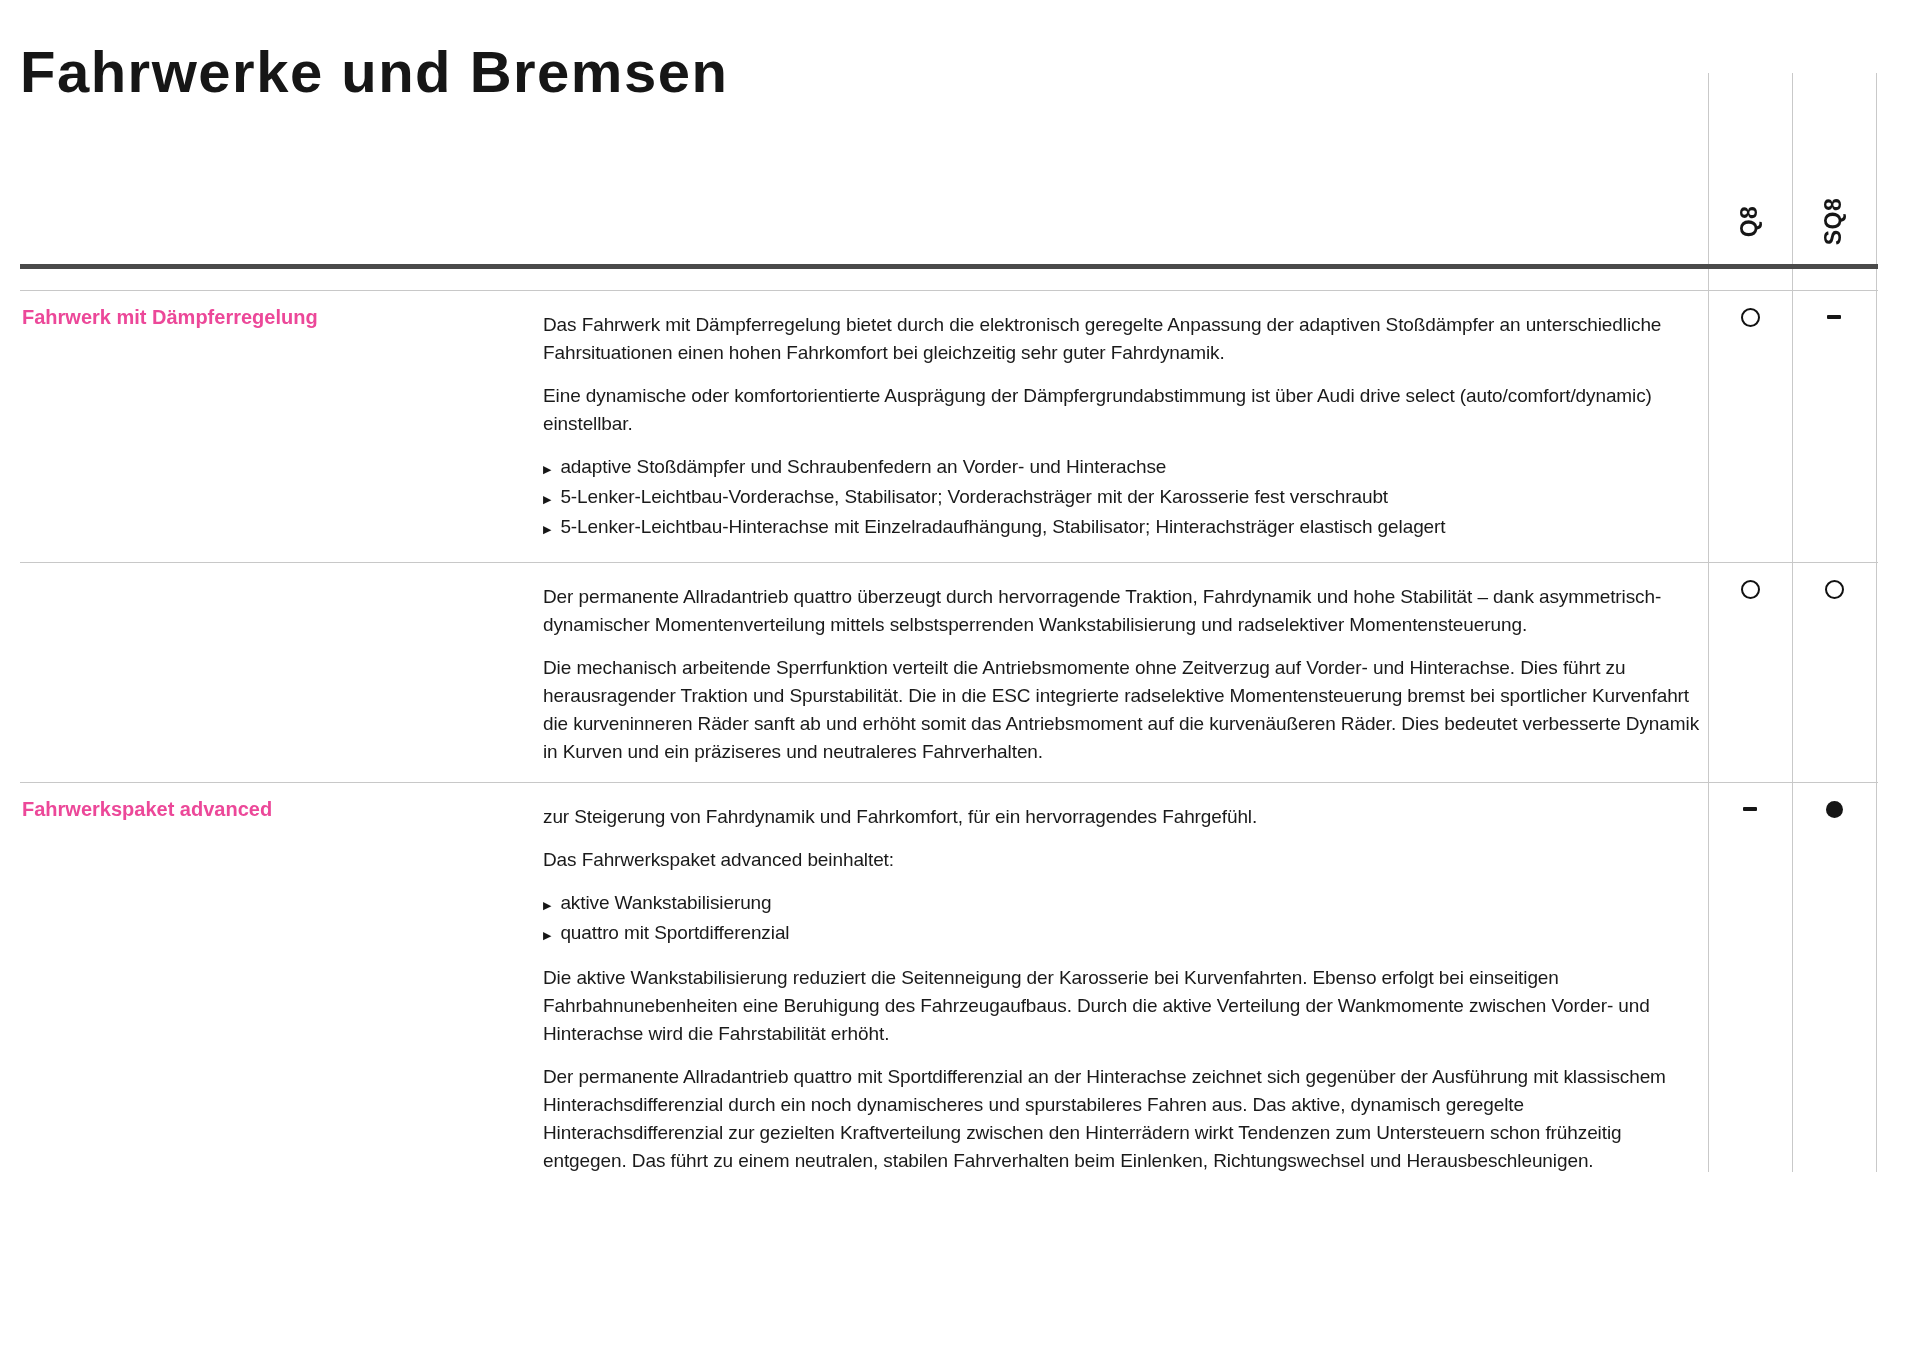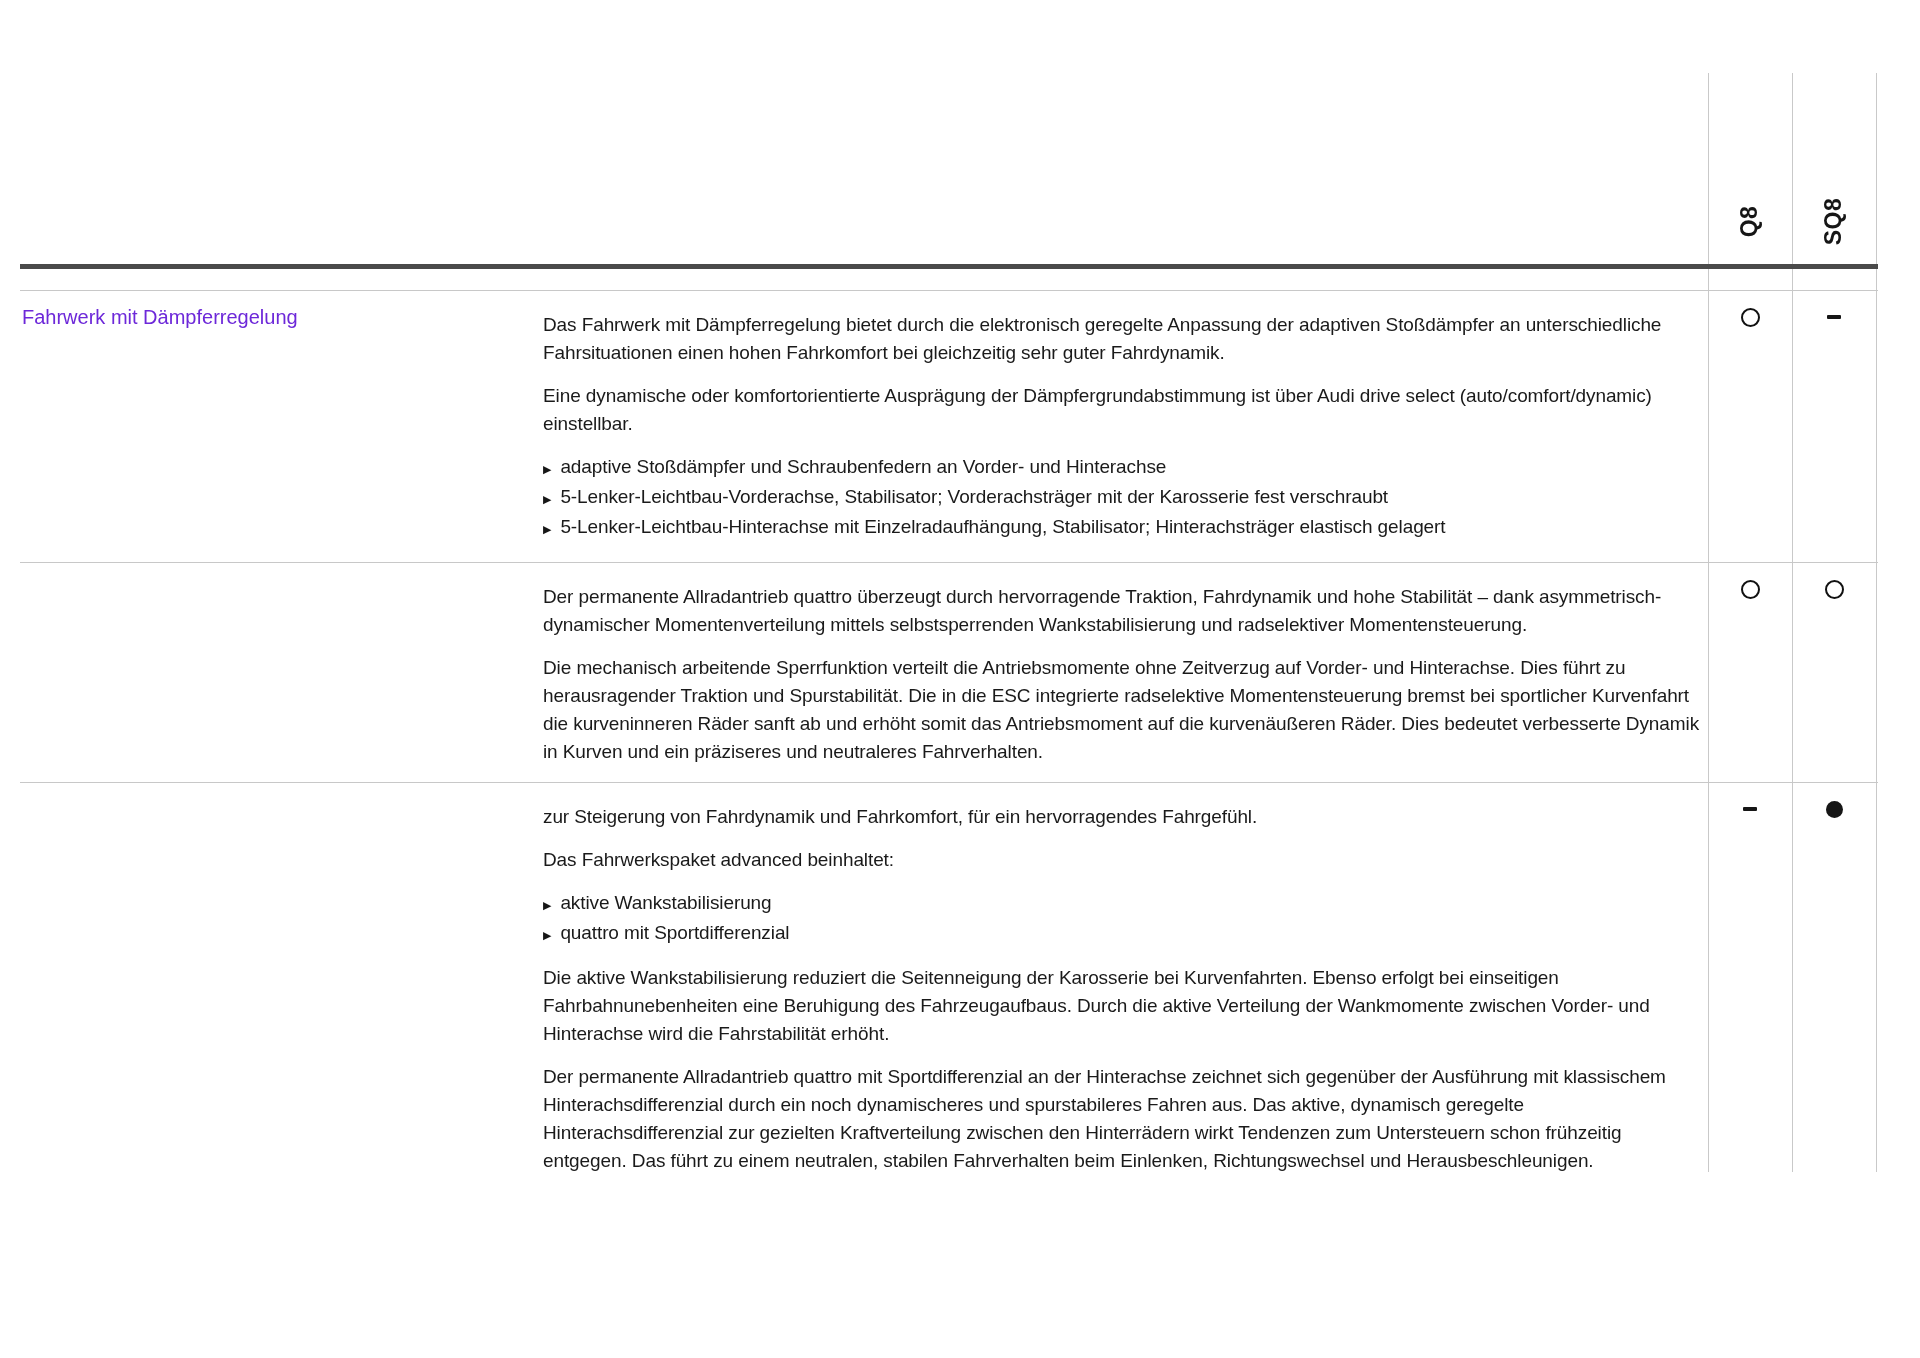--- a/index.html
+++ b/index.html
@@ -90,23 +90,23 @@
   .row.r1 { min-height: 272px; }
   .row.r2 { min-height: 215px; }
   .row.r3 { min-height: 420px; }
 
   .row .feature-label {
     position: absolute;
     left: 2px;
     top: 13px;
     width: 495px;
     font-size: 20px;
-    font-weight: normal;
+    font-weight: bold;
     line-height: 26px;
-    color: #6d28d9;
+    color: #ec4899;
   }
   .row .desc {
     margin-left: 523px;
     width: 1157px;
     font-size: 19px;
     line-height: 28px;
     letter-spacing: -0.1px;
     margin-top: 8px;
   }
   .desc p { margin: 0 0 15px 0; }
@@ -155,20 +155,21 @@
     width: 14px; height: 4px;
     background: #161616;
     border-radius: 1px;
   }
 </style>
 </head>
 <body>
 
 <div class="page">
 
+  <h1 class="page-title">Fahrwerke und Bremsen</h1>
 
   <div class="vline v1"></div>
   <div class="vline v2"></div>
   <div class="vline v3"></div>
 
   <div class="col-head q8">
     <span class="rot">Q8</span>
   </div>
   <div class="col-head sq8">
     <span class="rot">SQ8</span>
@@ -213,20 +214,21 @@
       </div>
       <div class="cell q8">
         <span class="sym" data-sym="circle"></span>
       </div>
       <div class="cell sq8">
         <span class="sym" data-sym="circle"></span>
       </div>
     </section>
 
     <section class="row r3">
+      <div class="feature-label">Fahrwerkspaket advanced</div>
       <div class="desc">
         <p>zur Steigerung von Fahrdynamik und Fahrkomfort, für ein hervorragendes Fahrgefühl.</p>
         <p>Das Fahrwerkspaket advanced beinhaltet:</p>
         <ul>
           <li>
             <span class="bullet-marker">▶</span>
             <span>aktive Wankstabilisierung</span>
           </li>
           <li>
             <span class="bullet-marker">▶</span>

